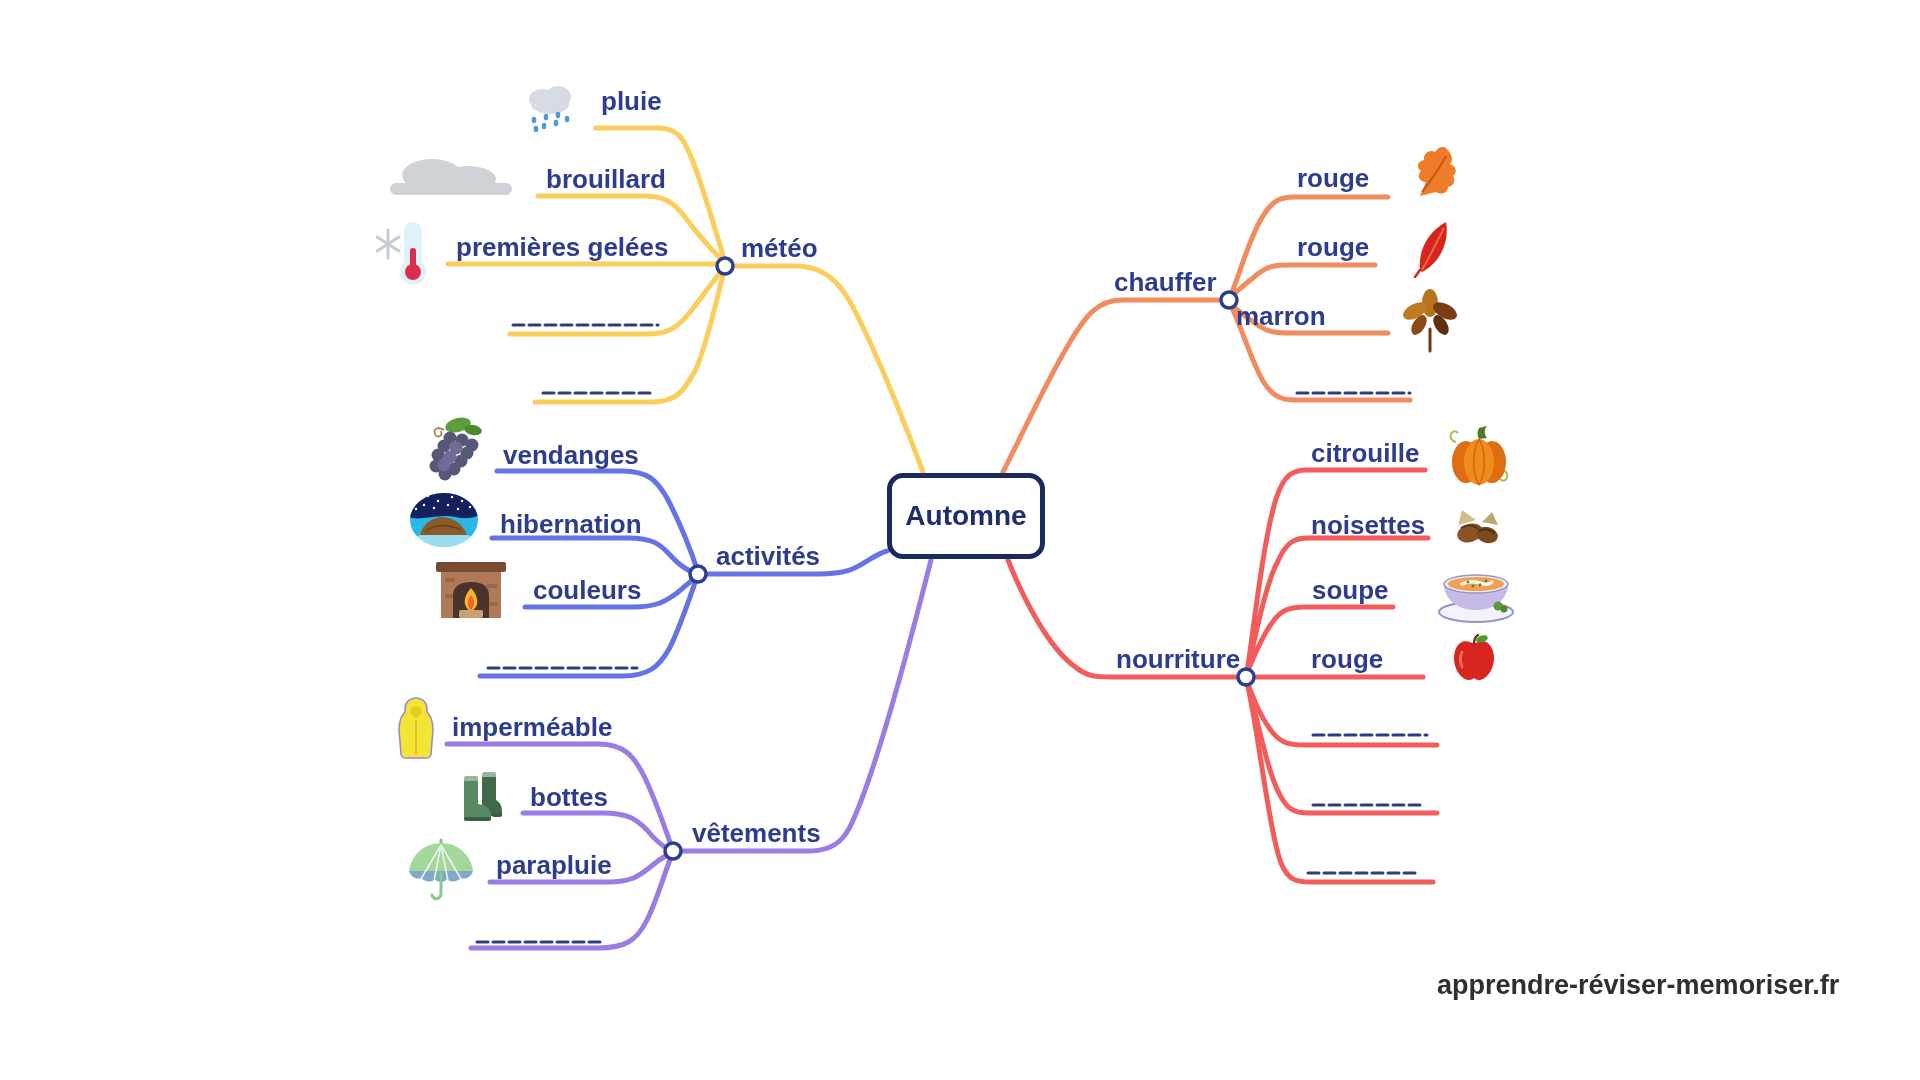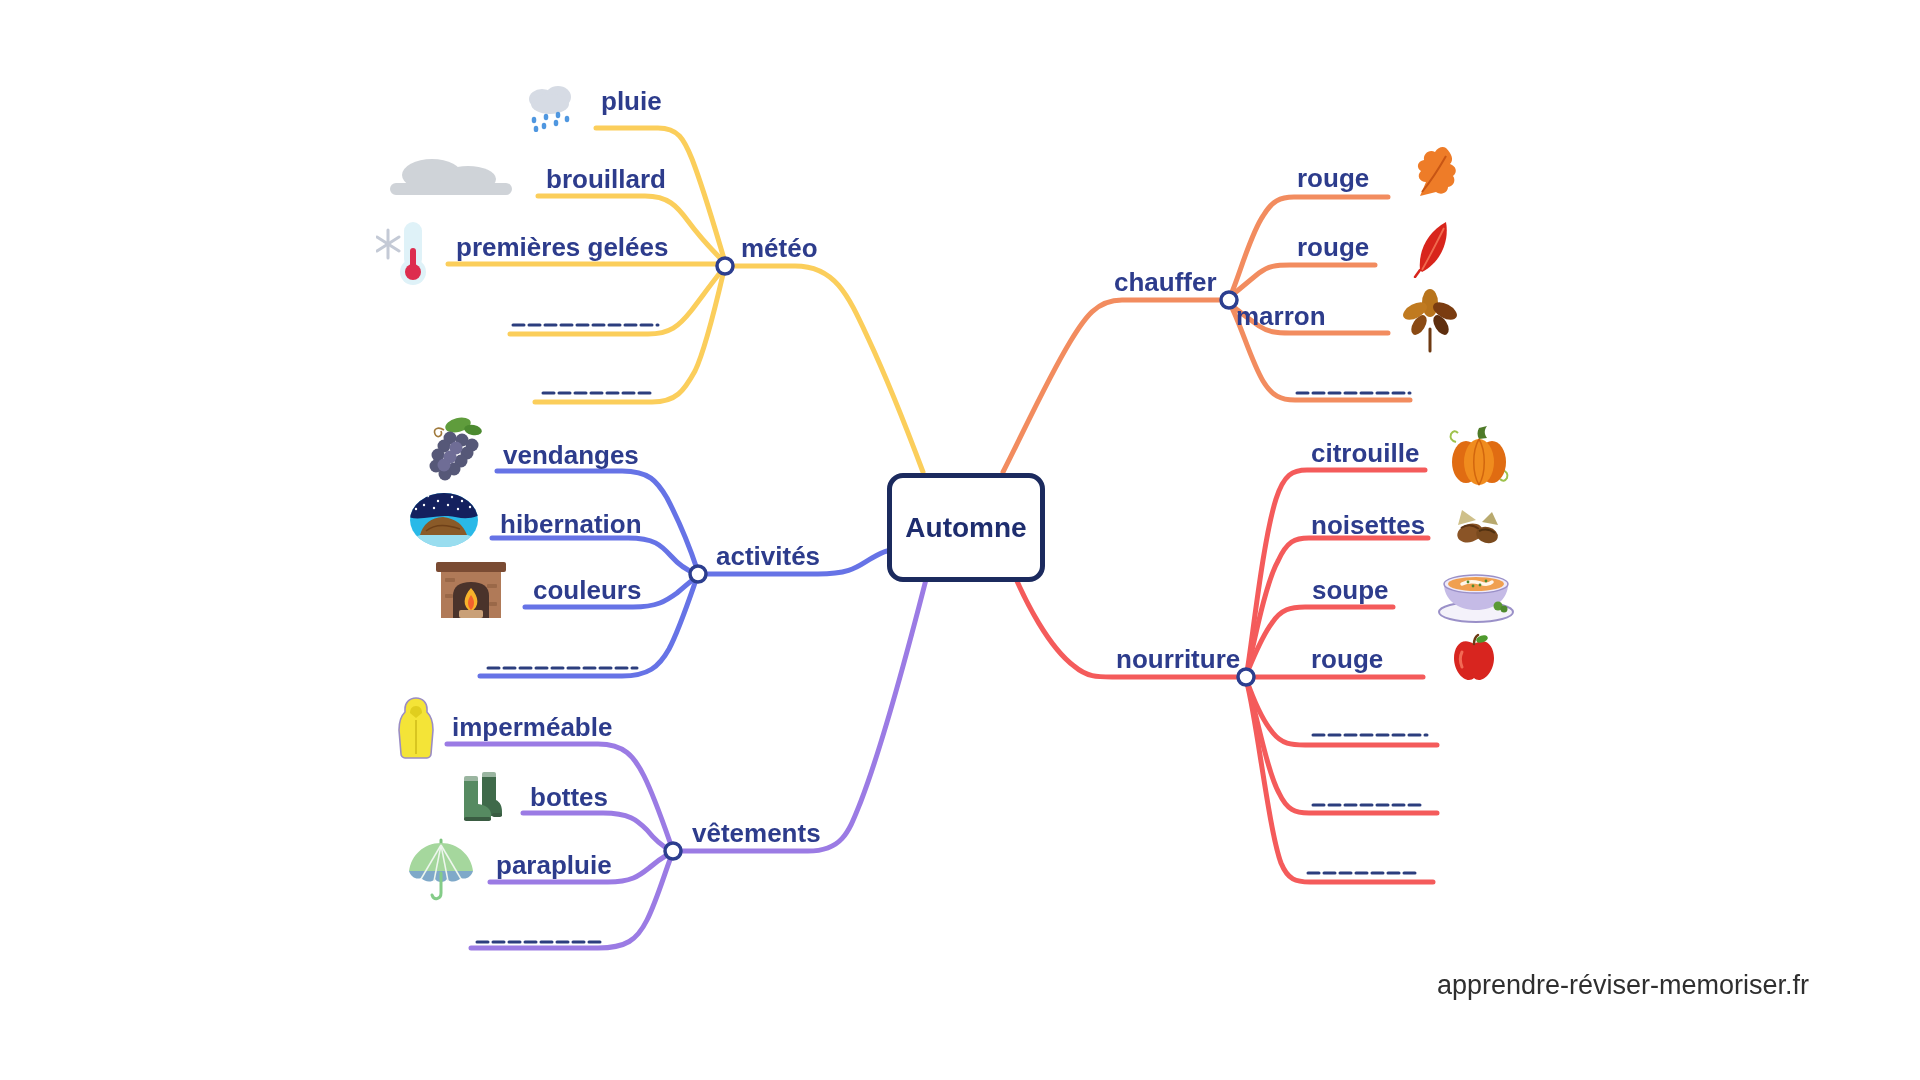--- a/index.html
+++ b/index.html
@@ -1,25 +1,25 @@
 <!DOCTYPE html>
 <html><head>
 <meta charset="utf-8">
 <style>
   html,body{margin:0;padding:0;background:#ffffff;}
   .canvas{position:relative;width:1920px;height:1080px;background:#ffffff;overflow:hidden;
           font-family:"Liberation Sans",sans-serif;}
   .lines-svg{position:absolute;left:0;top:0;width:1920px;height:1080px;}
   .label{position:absolute;font-size:26px;font-weight:600;color:#2D3C8C;white-space:nowrap;line-height:1.1;}
-  .center-box{position:absolute;left:887px;top:473px;width:158px;height:109px;
+  .center-box{position:absolute;left:887px;top:473px;width:158px;height:86px;
               border:5px solid #1B2A5E;border-radius:16px;background:#ffffff;
               display:flex;align-items:center;justify-content:center;
               font-size:28px;font-weight:600;color:#1E2D6E;box-sizing:border-box;}
   .icon{position:absolute;display:block;}
-  .footer{position:absolute;left:1437px;top:970px;font-size:27px;font-weight:400;color:#2F2F2F;white-space:nowrap;}
+  .footer{position:absolute;left:1437px;top:970px;font-size:27px;font-weight:700;color:#2F2F2F;white-space:nowrap;}
 </style>
 </head>
 <body>
 
 <div class="canvas">
 
   <svg class="lines-svg" viewBox="0 0 1920 1080" fill="none" stroke-linecap="round" stroke-linejoin="round">
 
     <g stroke="#FBCE5B" stroke-width="5">
       <path d="M 725,266 L 795,266 C 835,266 848,295 868,338 C 890,385 908,432 923,472"></path>

